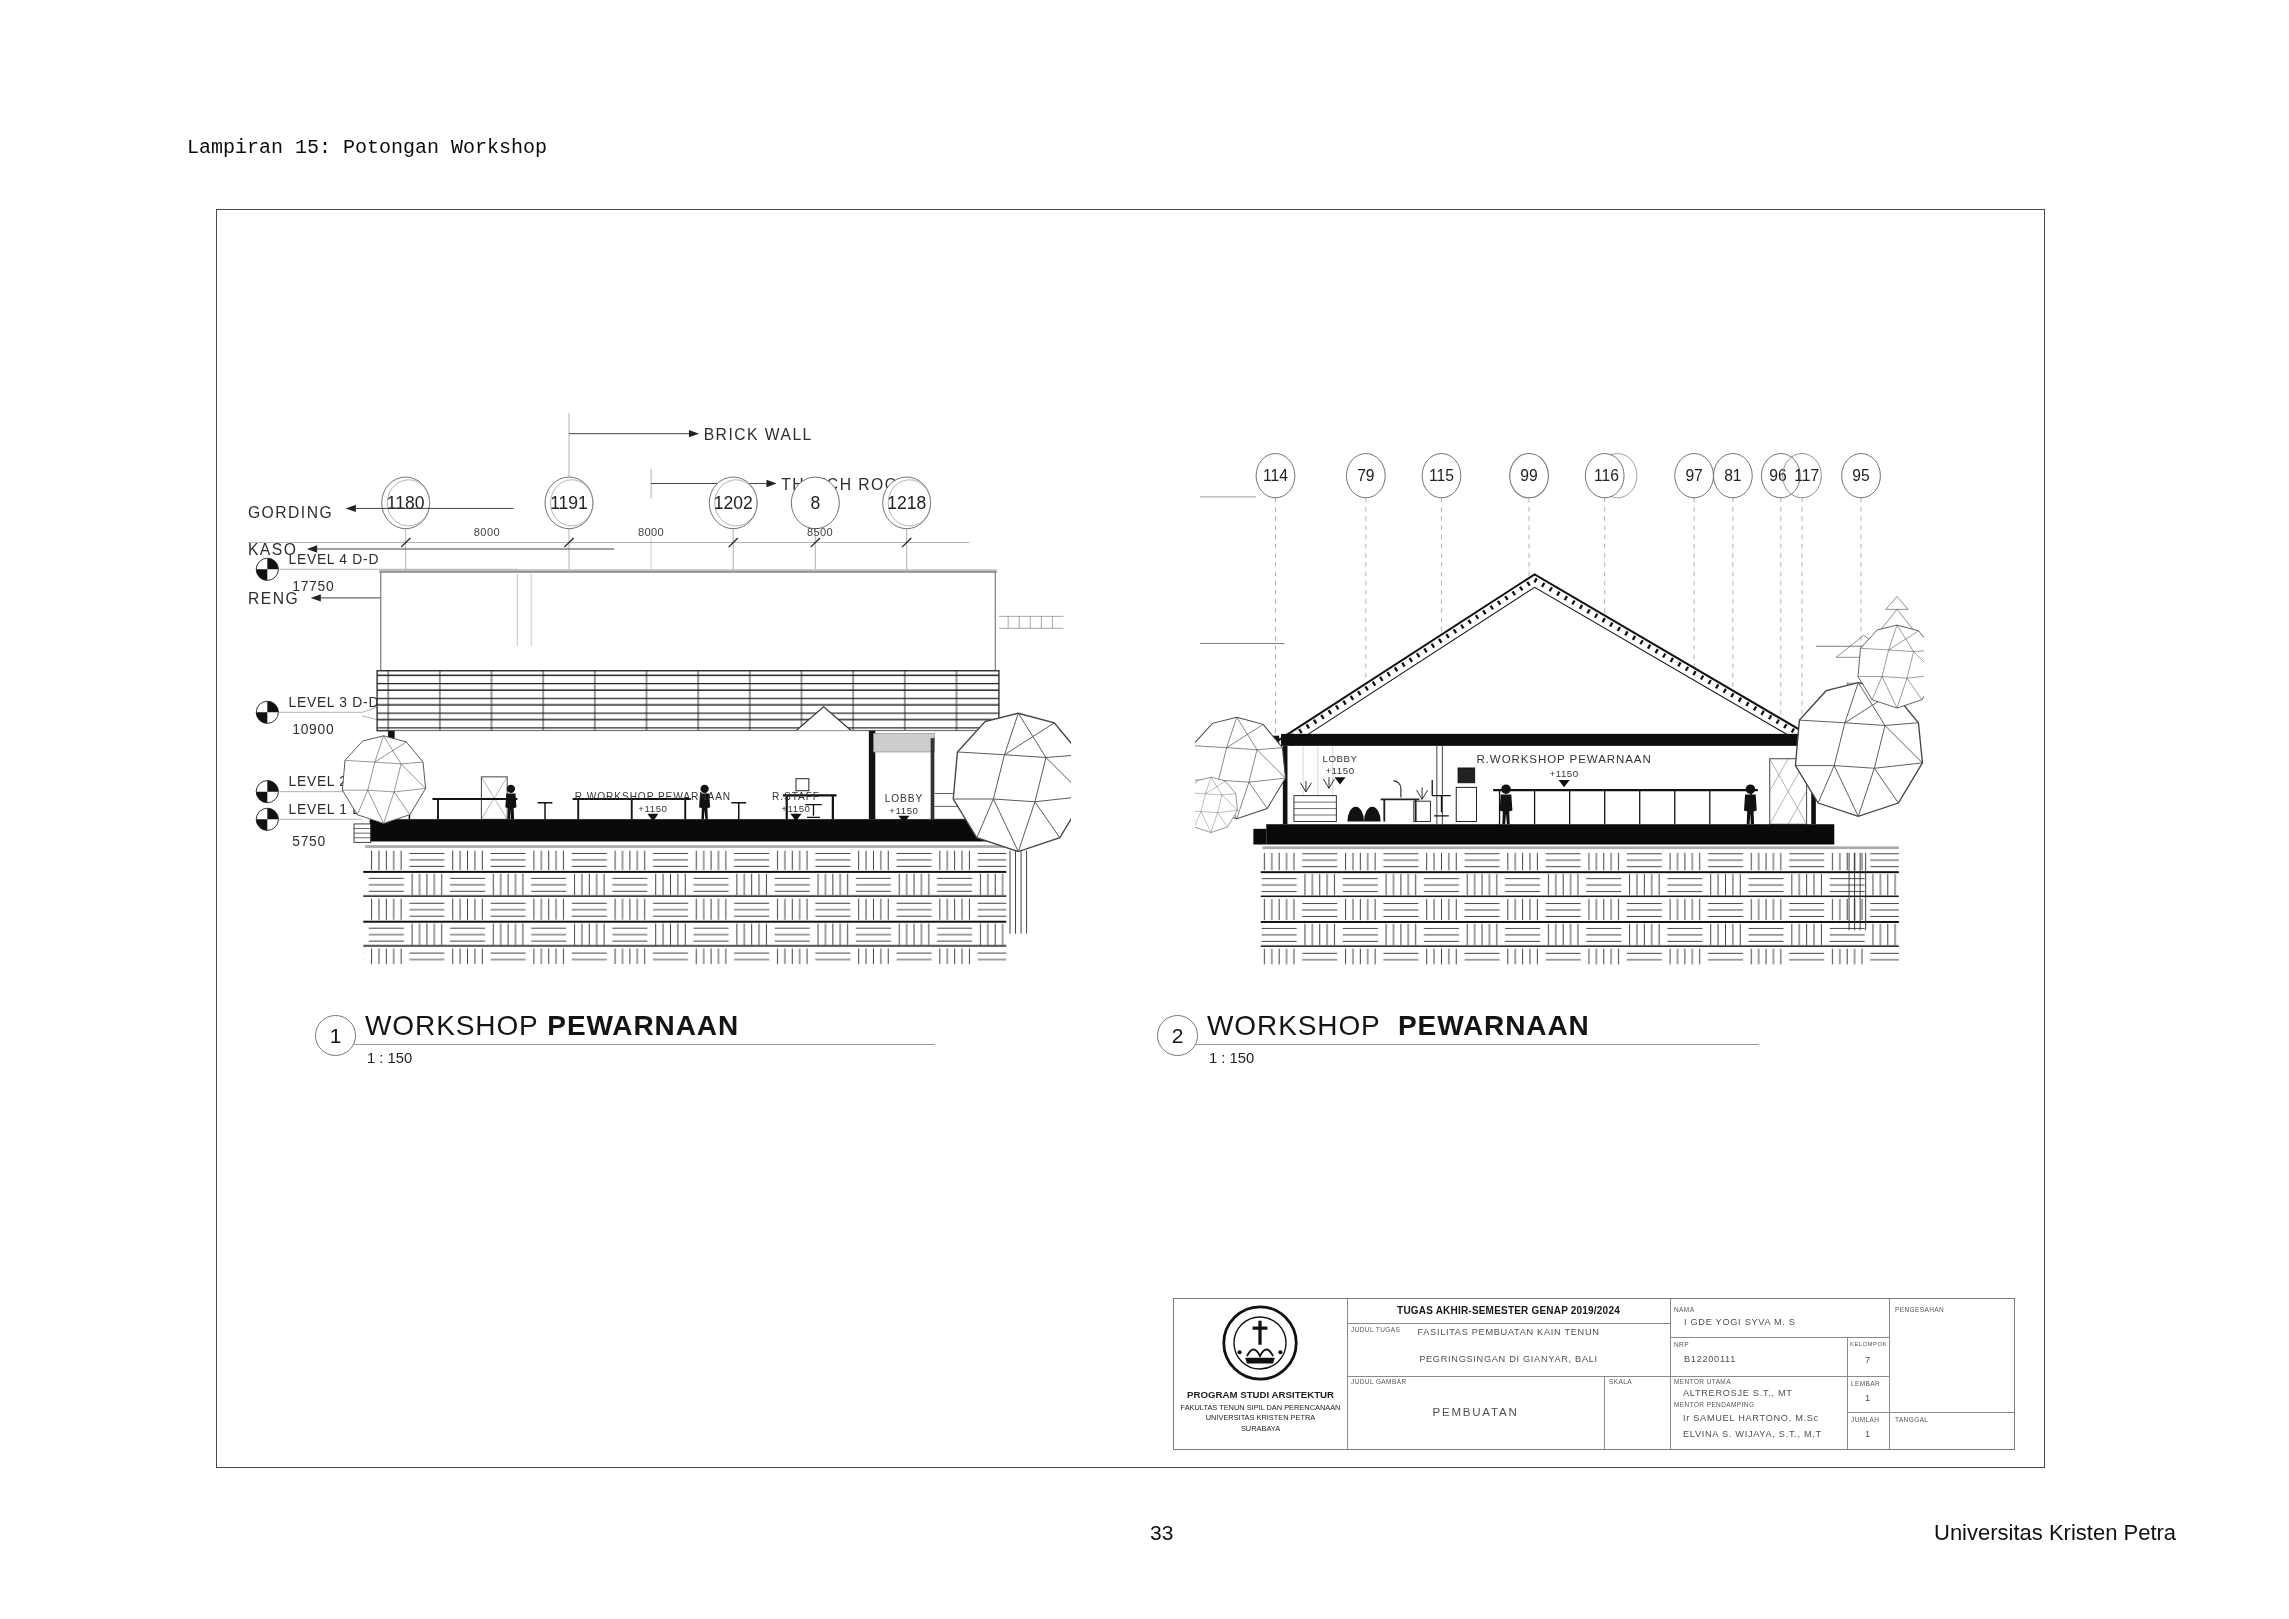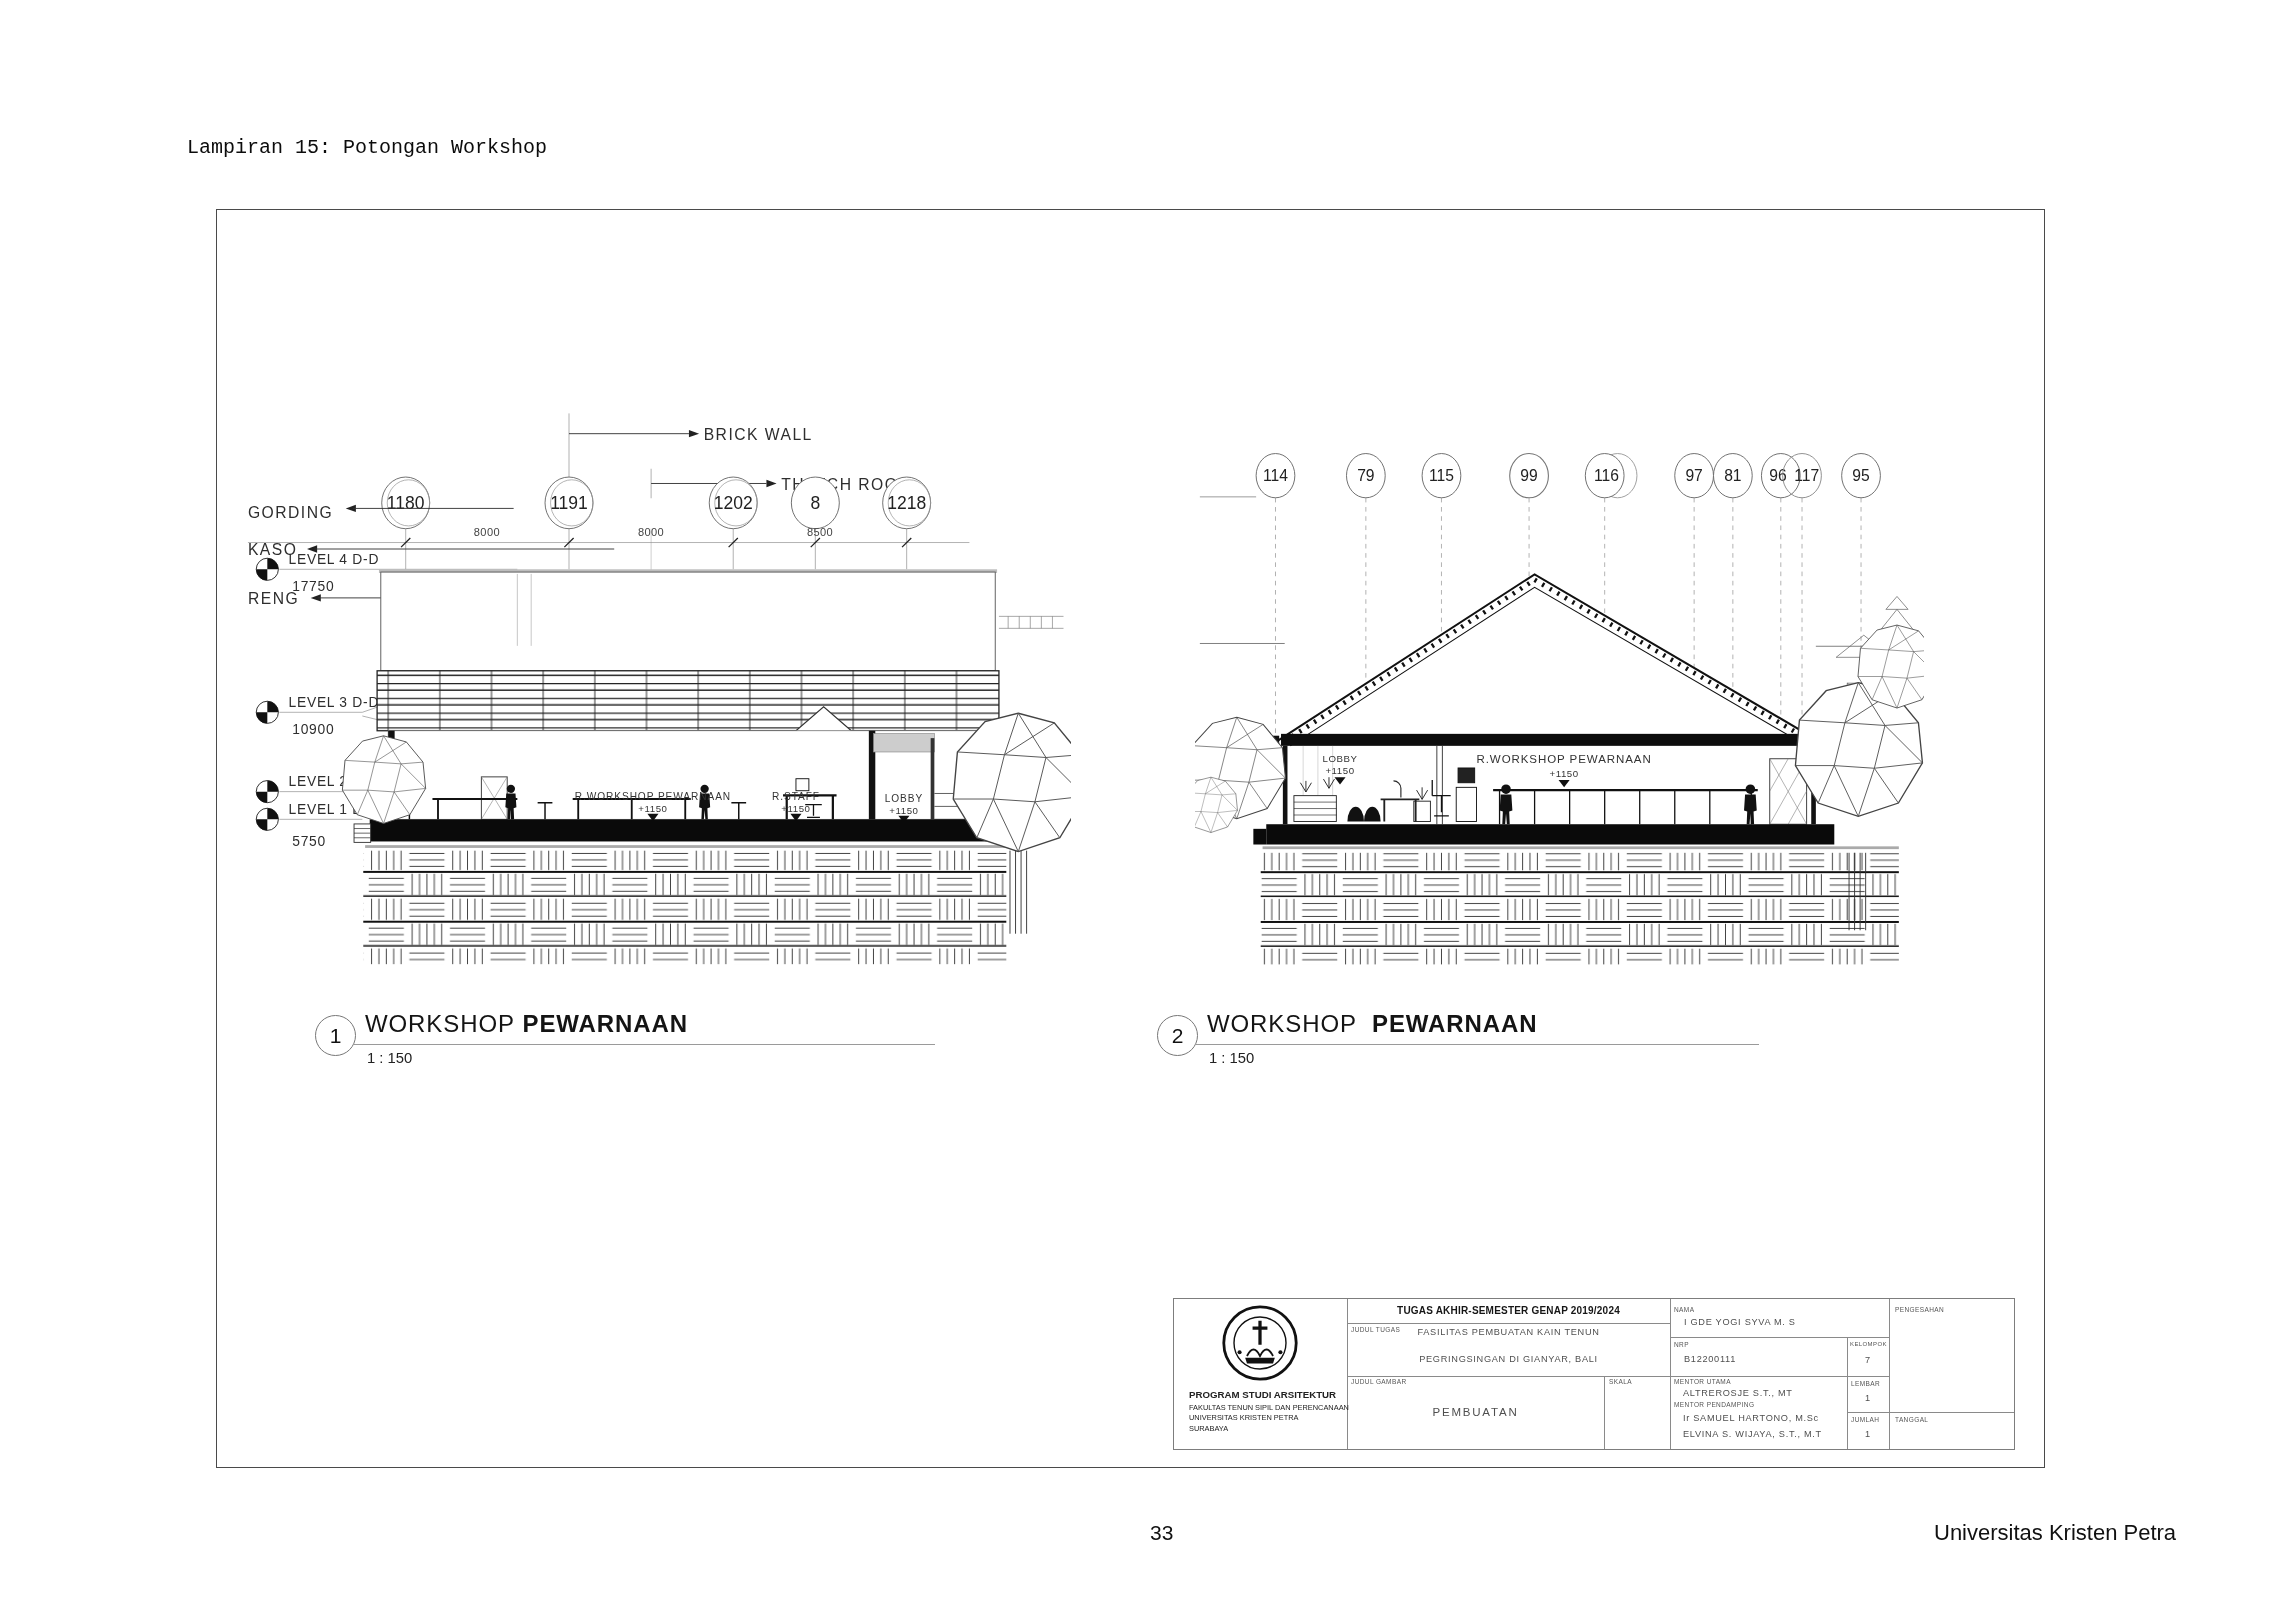--- a/index.html
+++ b/index.html
@@ -14,33 +14,33 @@
   .t12{font-size:12px;letter-spacing:.4px;fill:#444;}
   .t11{font-size:11px;letter-spacing:1px;fill:#333;}
   .t10{font-size:10.5px;letter-spacing:.6px;fill:#333;}
   .bub{font-size:19px;fill:#222;}
   .bub2{font-size:17px;fill:#222;}
   .ln{stroke:#333;stroke-width:1;fill:none;}
   .thin{stroke:#888;stroke-width:.7;fill:none;}
   
   .dtitle-circ{position:absolute;width:39px;height:39px;border:0.9px solid #777;border-radius:50%;
     text-align:center;line-height:39px;font-size:21px;color:#111;background:#fff;}
-  .dtitle-text{position:absolute;font-size:24px;color:#141414;letter-spacing:0.9px;white-space:nowrap;}
+  .dtitle-text{position:absolute;font-size:28px;color:#141414;letter-spacing:0.9px;white-space:nowrap;}
   .dtitle-text b{font-weight:bold;}
   .dtitle-rule{position:absolute;height:0.9px;background:#9a9a9a;}
   .dtitle-scale{position:absolute;font-size:14.8px;color:#222;}
   
   #tblock{left:1173px;top:1298px;width:840px;height:150px;border:0.9px solid #7d7d7d;background:#fff;font-size:9.2px;}
   .vl,.hl{position:absolute;background:#8a8a8a;}
   .vl{width:0.9px;} .hl{height:0.9px;}
   .lbl{position:absolute;font-size:6.5px;color:#555;letter-spacing:0.4px;}
   .val{position:absolute;font-size:9.2px;color:#4f4f4f;letter-spacing:0.7px;white-space:nowrap;}
   .ctr{text-align:center;}
   #tb-header{position:absolute;left:173px;top:5.5px;width:323px;text-align:center;font-size:10px;font-weight:bold;color:#161616;letter-spacing:0.2px;}
-  .inst{position:absolute;left:15px;width:173px;text-align:left;color:#222;}
+  .inst{position:absolute;left:0;width:173px;text-align:center;color:#222;}
   #footer-num{left:1150px;top:1521px;font-size:21px;}
   #footer-right{left:1934px;top:1520px;font-size:22px;}
 </style>
 </head>
 <body>
 
 <div id="page">
 
   <div id="heading" class="abs">Lampiran 15: Potongan Workshop</div>
 

